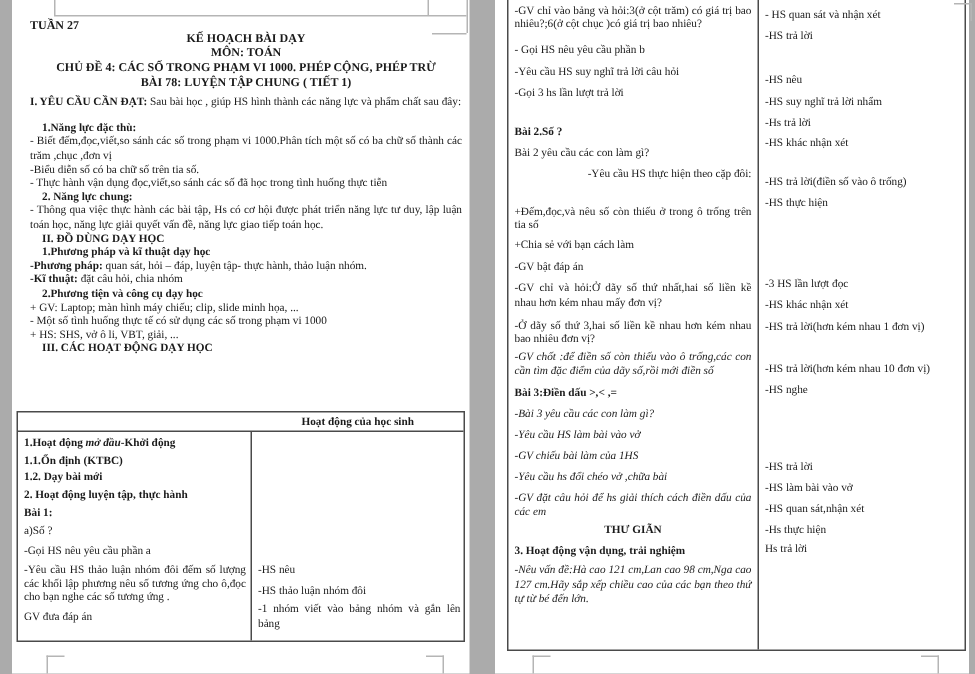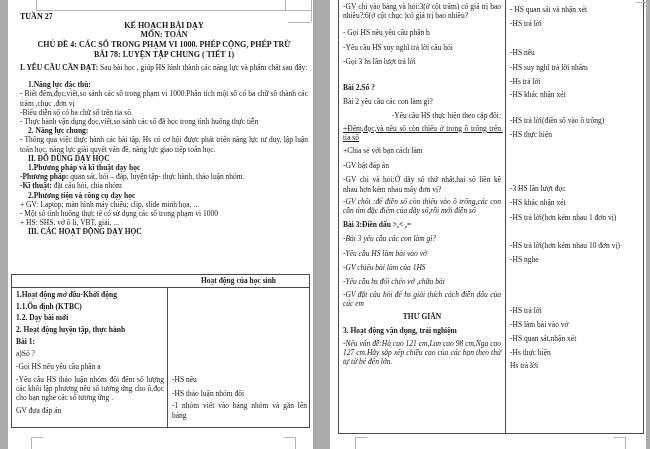--- a/index.html
+++ b/index.html
@@ -118,24 +118,25 @@
 <div class="page" id="page-right">
   <div class="tbl" id="rp-table">
     <div class="cell cgv">
         <p class="para j"><span>-GV chỉ vào bảng và hỏi:3(ở cột trăm) có giá trị bao nhiêu?;6(ở cột chục )có giá trị bao nhiêu?</span></p>
         <p class="para" style="margin-top: 8px;"><span>- Gọi HS nêu yêu cầu phần b</span></p>
         <p class="para" style="margin-top: 5px;"><span>-Yêu cầu HS suy nghĩ trả lời câu hỏi</span></p>
         <p class="para" style="margin-top: 5px;"><span>-Gọi 3 hs lần lượt trả lời</span></p>
         <p class="para" style="margin-top: 17px;"><span class="bold">Bài 2.Số ?</span></p>
         <p class="para" style="margin-top: 5px;"><span>Bài 2 yêu cầu các con làm gì?</span></p>
         <p class="para" style="margin-top: 5px; text-align: right;"><span>-Yêu cầu HS thực hiện theo cặp đôi:</span></p>
-        <p class="para j" style="margin-top: 3px; text-decoration: underline;"><span>+Đếm,đọc,và nêu số còn thiếu ở trong ô trống trên tia số</span></p>
+        <p class="para j" style="margin-top: 15px;"><span>+Đếm,đọc,và nêu số còn thiếu ở trong ô trống trên tia số</span></p>
         <p class="para" style="margin-top: 4px;"><span>+Chia sẻ với bạn cách làm</span></p>
         <p class="para" style="margin-top: 6px;"><span>-GV bật đáp án</span></p>
         <p class="para j" style="margin-top: 5px;"><span>-GV chỉ và hỏi:Ở dãy số thứ nhất,hai số liền kề nhau hơn kém nhau mấy đơn vị?</span></p>
+        <p class="para j" style="margin-top: 6px;"><span>-Ở dãy số thứ 3,hai số liền kề nhau hơn kém nhau bao nhiêu đơn vị?</span></p>
         <p class="para j" style="margin-top: 3px;"><span class="ital">-GV chốt :để điền số còn thiếu vào ô trống,các con cần tìm đặc điểm của dãy số,rồi mới điền số</span></p>
         <p class="para" style="margin-top: 5px;"><span class="bold">Bài 3:Điền dấu &gt;,&lt; ,=</span></p>
         <p class="para" style="margin-top: 5px;"><span class="ital">-Bài 3 yêu cầu các con làm gì?</span></p>
         <p class="para" style="margin-top: 5px;"><span class="ital">-Yêu cầu HS làm bài vào vở</span></p>
         <p class="para" style="margin-top: 5px;"><span class="ital">-GV chiếu bài làm của 1HS</span></p>
         <p class="para" style="margin-top: 5px;"><span class="ital">-Yêu cầu hs đổi chéo vở ,chữa bài</span></p>
         <p class="para j" style="margin-top: 4px;"><span class="ital">-GV đặt câu hỏi để hs giải thích cách điền dấu của các em</span></p>
         <p class="para center" style="margin-top: 3px;"><span class="bold">THƯ GIÃN</span></p>
         <p class="para" style="margin-top: 5px;"><span class="bold">3. Hoạt động vận dụng, trải nghiệm</span></p>
         <p class="para j" style="margin-top: 4px;"><span class="ital">-Nêu vấn đề:Hà cao 121 cm,Lan cao 98 cm,Nga cao 127 cm.Hãy sắp xếp chiều cao của các bạn theo thứ tự từ bé đến lớn.</span></p>

